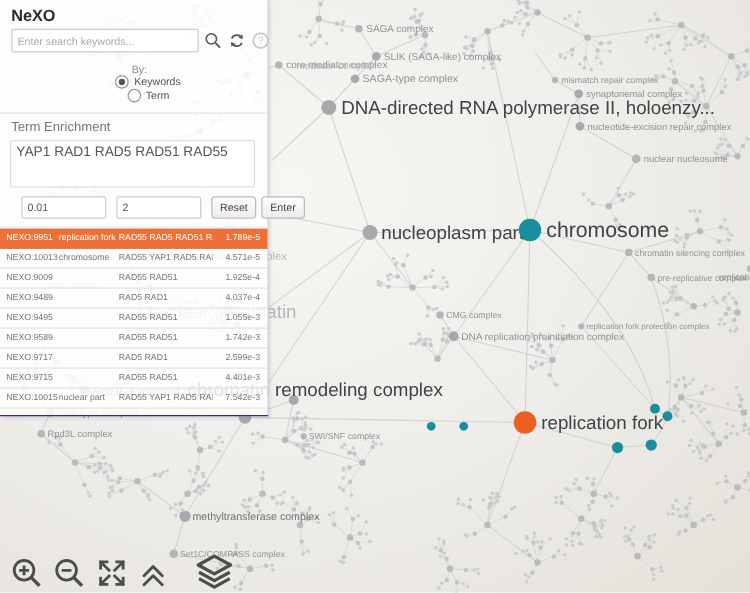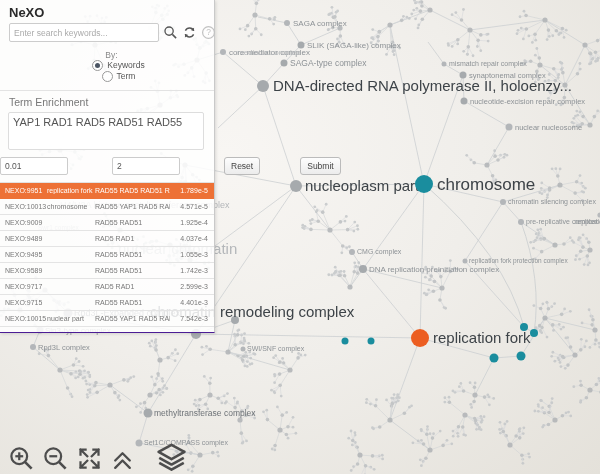--- a/index.html
+++ b/index.html
@@ -29,21 +29,21 @@
   .byrow{display:flex;align-items:center;margin:8px 0 0 9px;font-size:8.5px;color:#888;flex-direction:column;}
   .radio{display:flex;align-items:flex-start;margin-left:14px;color:#555;}
   .radio .rb{width:9px;height:9px;border:1px solid #999;border-radius:50%;margin-right:4px;position:relative;background:#fff;}
   .radio.sel .rb:after{content:"";position:absolute;left:2px;top:2px;width:5px;height:5px;border-radius:50%;background:#4b5563;}
   .enrich-head{border-top:1px solid #e3e3e3;margin-top:8px;padding:5px 0 4px 9px;font-size:10.5px;color:#777;}
   #query{
     display:block;width:196px;height:38px;margin:0 0 0 8px;border:1px solid #ddd;border-radius:2px;
     font-size:11px;color:#555;padding:3px 4px;resize:none;background:rgba(255,255,255,0.9);
     font-family:"Liberation Sans",sans-serif;box-sizing:border-box;
   }
-  .paramrow{display:flex;align-items:center;margin:7px 0 0 0;gap:36px;}
+  .paramrow{display:flex;align-items:center;margin:7px 0 0 17px;}
   .paramrow input{
     width:58px;height:14px;border:1px solid #ccc;border-radius:2px;font-size:8.5px;color:#555;
     padding:1px 4px;margin-right:8px;background:rgba(255,255,255,0.9);font-family:"Liberation Sans",sans-serif;
   }
   .pbtn{
     height:18px;border:1px solid #bbb;border-radius:3px;background:linear-gradient(#fdfdfd,#ececec);
     font-size:8.5px;color:#444;padding:0 6px;margin-right:4px;cursor:pointer;
     font-family:"Liberation Sans",sans-serif;
     text-align:right;
   }
@@ -2358,21 +2358,21 @@
   </div>
 
   <div class="enrich-head">Term Enrichment</div>
 
   <textarea id="query" style="">YAP1 RAD1 RAD5 RAD51 RAD55</textarea>
 
   <div class="paramrow">
     <input type="text" value="0.01" style="">
     <input type="text" value="2" style="">
     <button class="pbtn">Reset</button>
-    <button class="pbtn">Submit</button>
+    <button class="pbtn">Enter</button>
   </div>
 
   <div id="results">
       <div class="rrow sel">
         <span class="c-id">NEXO:9951</span>
         <span class="c-term">replication fork</span>
         <span class="c-genes">RAD55 RAD5 RAD51 RAD1</span>
         <span class="c-p">1.789e-5</span>
       </div>
       <div class="rrow">

